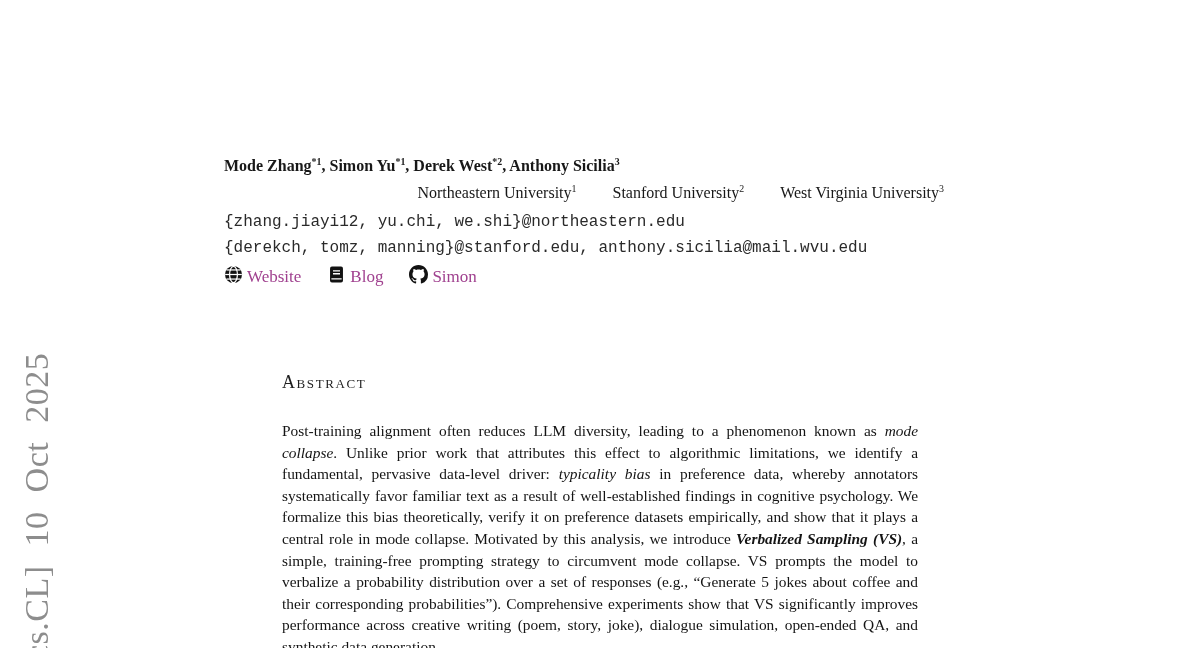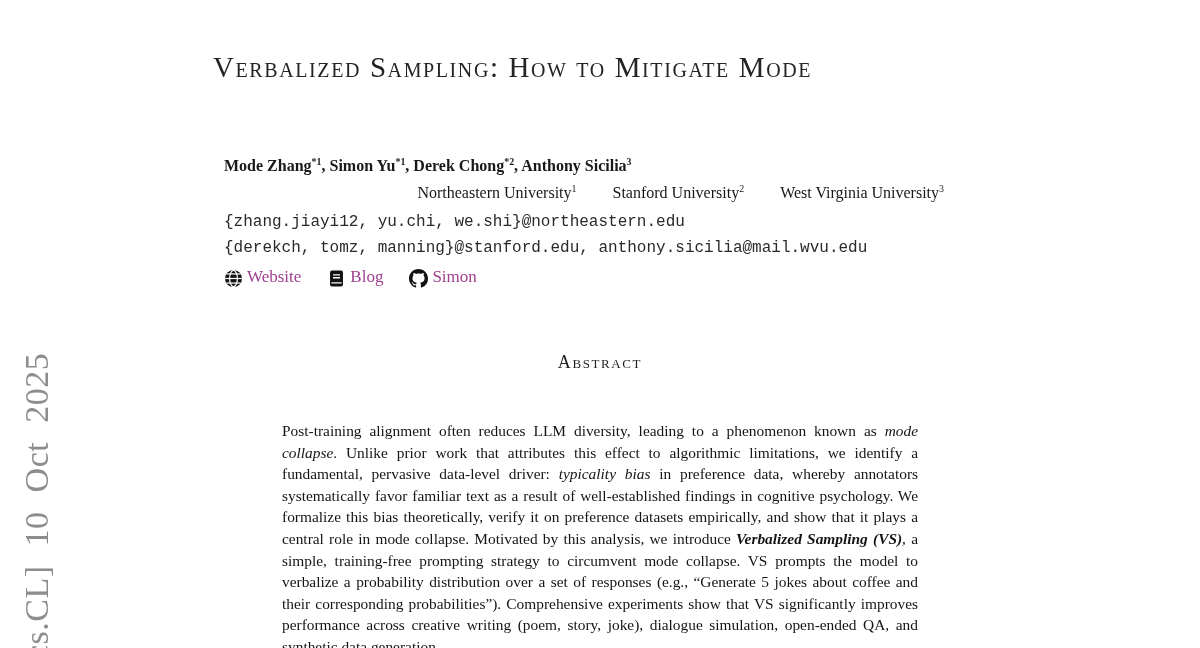--- a/index.html
+++ b/index.html
@@ -71,43 +71,42 @@
   .email-line.first{margin-top:7px;}
 
   .link-row{
     margin-top:6px;
     display:flex;
     align-items:center;
     gap:0;
   }
   .link-item{
     display:inline-flex;
-    align-items:flex-end;
+    align-items:flex-start;
     margin-right:26px;
     cursor:pointer;
     text-decoration:none;
   }
   .link-item .icon{
     width:19px;height:19px;
     display:inline-block;
     margin-right:4px;
     flex:0 0 auto;
   }
   .link-item .lbl{
     color:var(--link-color);
     font-size:17px;
   }
 
   
   .abstract-heading{
     position:absolute;
     left:282px;
-    top:352px;
+    top:372px;
     width:636px;
-    text-align:center;
     font-variant:small-caps;
     font-size:18px;
     letter-spacing:1.6px;
     color:#1f1f1f;
   }
   .abstract-body{
     position:absolute;
     left:282px;
     top:406px;
     width:636px;
@@ -121,25 +120,24 @@
   .abstract-body .seg-bi{font-style:italic;font-weight:bold;}
 </style>
 </head>
 <body>
 
 <div class="page">
 
   <div class="watermark">cs.CL] 10 Oct 2025</div>
 
   <div class="title">
-    <div>Verbalized Sampling: How to Mitigate Mode</div>
   </div>
 
   <div class="authors">
-    <div class="author-line" id="author-row-1"><span>Mode Zhang</span><sup>*1</sup>, <span>Simon Yu</span><sup>*1</sup>, <span>Derek Chong</span><sup>*2</sup>, <span>Anthony Sicilia</span><sup>3</sup></div>
+    <div class="author-line" id="author-row-1"><span>Mode Zhang</span><sup>*1</sup>, <span>Simon Yu</span><sup>*1</sup>, <span>Derek West</span><sup>*2</sup>, <span>Anthony Sicilia</span><sup>3</sup></div>
     <div class="affil-line" id="affil-row"><span class="affil"><span>Northeastern University</span><sup>1</sup></span><span class="affil"><span>Stanford University</span><sup>2</sup></span><span class="affil"><span>West Virginia University</span><sup>3</sup></span></div>
     <div class="email-line first">{zhang.jiayi12, yu.chi, we.shi}@northeastern.edu</div>
     <div class="email-line">{derekch, tomz, manning}@stanford.edu, anthony.sicilia@mail.wvu.edu</div>
 
     <div class="link-row">
       <span class="link-item">
         <span class="icon">
           <svg viewBox="0 0 20 20" width="19" height="19">
             <circle cx="10" cy="10" r="9" fill="#121212"></circle>
             <g stroke="#ffffff" stroke-width="1.3" fill="none">

